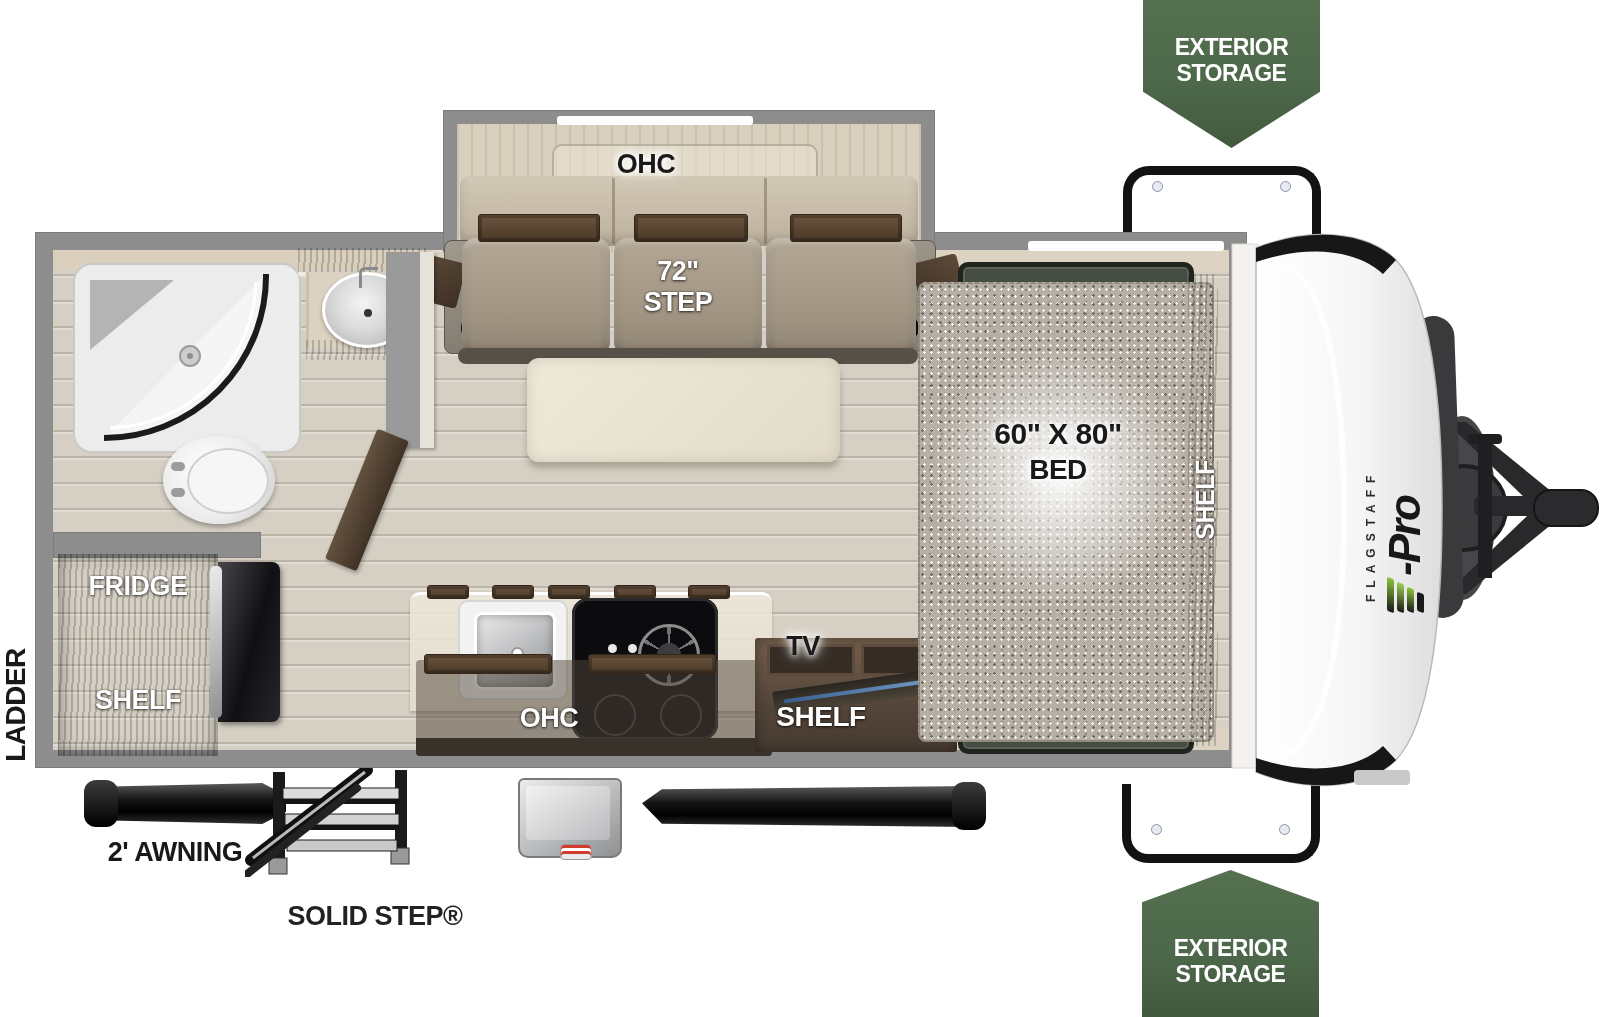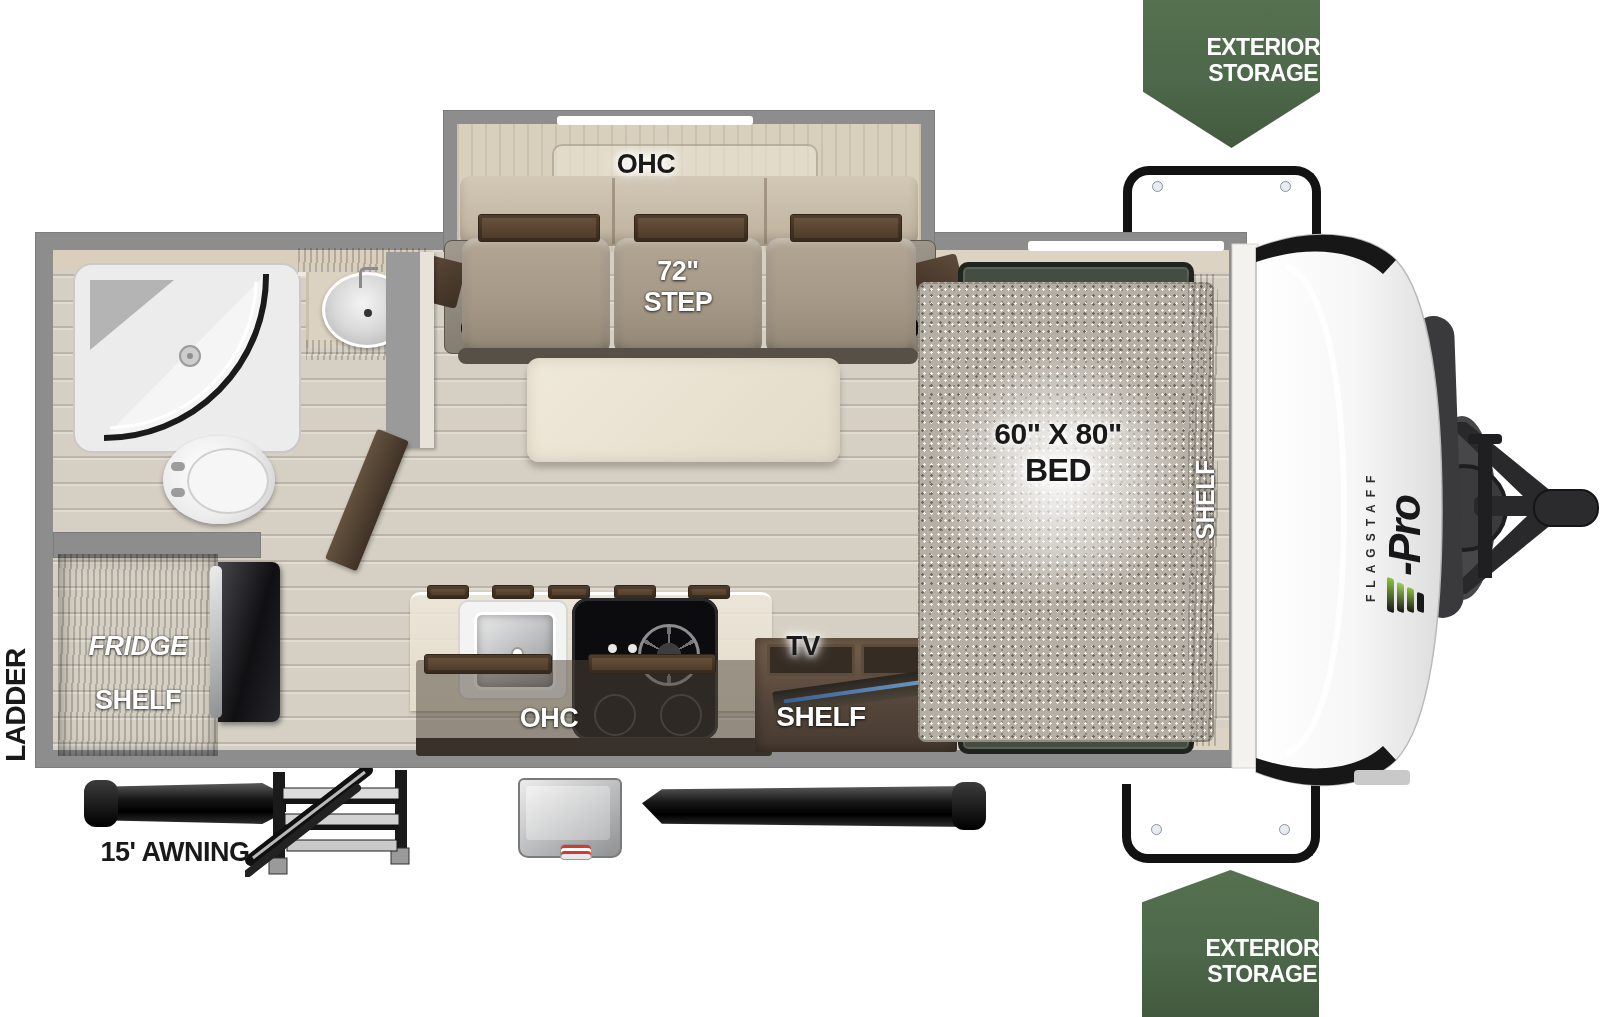--- a/index.html
+++ b/index.html
@@ -5,21 +5,21 @@
   html,body{margin:0;padding:0;background:#ffffff;}
   #canvas{position:relative;width:1600px;height:1017px;background:#ffffff;overflow:hidden;
           font-family:"Liberation Sans",sans-serif;}
   .abs{position:absolute;}
   .lbl{font-weight:bold;letter-spacing:-.5px;text-align:center;line-height:1.05;}
   .wlbl{color:#fff;text-shadow:0 1px 3px rgba(0,0,0,.7),0 0 2px rgba(0,0,0,.5);}
   .blbl{color:#191919;text-shadow:0 0 6px #fff,0 0 10px #fff,0 0 16px #fff;}
   .rot{transform:rotate(-90deg);}
   
   .badge{background:linear-gradient(180deg,#55714f 0%,#4d684a 55%,#43593f 100%);
-         display:flex;flex-direction:column;align-items:flex-end;justify-content:center;
+         display:flex;flex-direction:column;align-items:center;justify-content:center;
          color:#fff;font-weight:bold;font-size:23px;line-height:26px;letter-spacing:-.5px;
          filter:drop-shadow(0 2px 3px rgba(0,0,0,.25));}
   .badge .inner{text-align:center;}
   
   .wall{background:#8d8d8d;box-shadow:inset 0 0 0 1px #7c7c7c;}
   .floor{background-color:#d6d0c4;
          background-image:repeating-linear-gradient(to bottom,rgba(255,255,255,.25) 0 2px,transparent 2px 24px,rgba(120,108,92,.28) 24px 26px);}
   .floor-v{background-color:#d8cfbd;
          background-image:repeating-linear-gradient(to right,rgba(120,108,92,.15) 0 2px,transparent 2px 14px);}
   .winslot{background:#fff;border-radius:3px;}
@@ -193,21 +193,21 @@
     <div class="abs" style="left:8px;top:26px;width:14px;height:9px;border-radius:5px;background:#9c9c9c;"></div>
     <div class="abs" style="left:8px;top:52px;width:14px;height:9px;border-radius:5px;background:#9c9c9c;"></div>
   </div>
 
   <div class="abs wall" style="left:53px;top:532px;width:208px;height:26px;"></div>
 
   <div class="abs wood grain" style="left:58px;top:554px;width:160px;height:202px;box-shadow:inset 0 0 18px rgba(0,0,0,.45);"></div>
   <div class="abs" style="left:218px;top:562px;width:62px;height:160px;background:linear-gradient(105deg,#47474b 0%,#101013 55%,#26262a 100%);
               border-radius:0 8px 8px 0;box-shadow:2px 3px 5px rgba(0,0,0,.4);"></div>
   <div class="abs steel" style="left:210px;top:566px;width:12px;height:152px;border-radius:5px;"></div>
-  <div class="abs lbl wlbl" style="left:68px;top:632px;width:140px;font-size:27px;font-style:italic;">
+  <div class="abs lbl wlbl" style="left:68px;top:572px;width:140px;font-size:27px;">
     <span>FRIDGE</span>
   </div>
   <div class="abs lbl wlbl" style="left:68px;top:686px;width:140px;font-size:27px;">
     <span>SHELF</span>
   </div>
 
   <div class="abs" style="left:410px;top:592px;width:362px;height:116px;background:linear-gradient(180deg,#f0eaddcc,#e3dccb);
               border-radius:10px 10px 0 0;border-top:3px solid #fff;box-shadow:0 2px 3px rgba(0,0,0,.2);"></div>
   <div class="abs ledge" style="left:427px;top:585px;width:40px;height:12px;"></div>
   <div class="abs ledge" style="left:492px;top:585px;width:40px;height:12px;"></div>
@@ -253,21 +253,21 @@
     <span>SHELF</span>
   </div>
 
   <div class="abs tray" style="left:958px;top:262px;width:226px;height:24px;"></div>
   <div class="abs tray" style="left:958px;top:724px;width:226px;height:20px;"></div>
   <div class="abs mattress" style="left:918px;top:282px;width:296px;height:460px;"></div>
   <div class="abs wood grain" style="left:1188px;top:274px;width:30px;height:472px;border-radius:4px;"></div>
 
   <div class="abs lbl blbl" style="left:958px;top:416px;width:200px;font-size:30px;line-height:36px;">
     <div>60" X 80"</div>
-    <div style="font-size:32px;">BED</div>
+    <div style="font-size:28px;">BED</div>
   </div>
   <div class="abs lbl wlbl rot" style="left:1126px;top:486px;width:160px;height:28px;font-size:25px;">
     <span>SHELF</span>
   </div>
 
   <svg class="abs" style="left:1216px;top:186px;" width="384" height="648" viewBox="0 0 384 648">
     <rect x="16" y="58" width="26" height="524" fill="#f4f2ef" stroke="#d8d5d0"></rect>
 
     <rect x="96" y="2" width="5" height="42" fill="#121212"></rect>
     <rect x="96" y="602" width="5" height="44" fill="#121212"></rect>
@@ -311,18 +311,19 @@
         <div style="width:19px;height:7px;background:#191919;border-radius:2px;transform:skewX(-18deg);"></div>
       </div>
       <div style="font-size:44px;font-weight:900;font-style:italic;color:#17171a;letter-spacing:-2px;">-Pro</div>
     </div>
   </div>
 
   <div class="abs lbl rot" style="left:-64px;top:690px;width:160px;height:30px;font-size:28px;color:#191919;">
     <span>LADDER</span>
   </div>
   <div class="abs lbl" style="left:90px;top:838px;width:170px;font-size:27px;color:#191919;">
-    <span>15' AWNING</span>
+    <span>2' AWNING</span>
   </div>
   <div class="abs lbl" style="left:265px;top:900px;width:220px;font-size:27px;color:#222;line-height:33px;">
+    <div>SOLID STEP®</div>
   </div>
 
 </div>
 
 </body></html>

